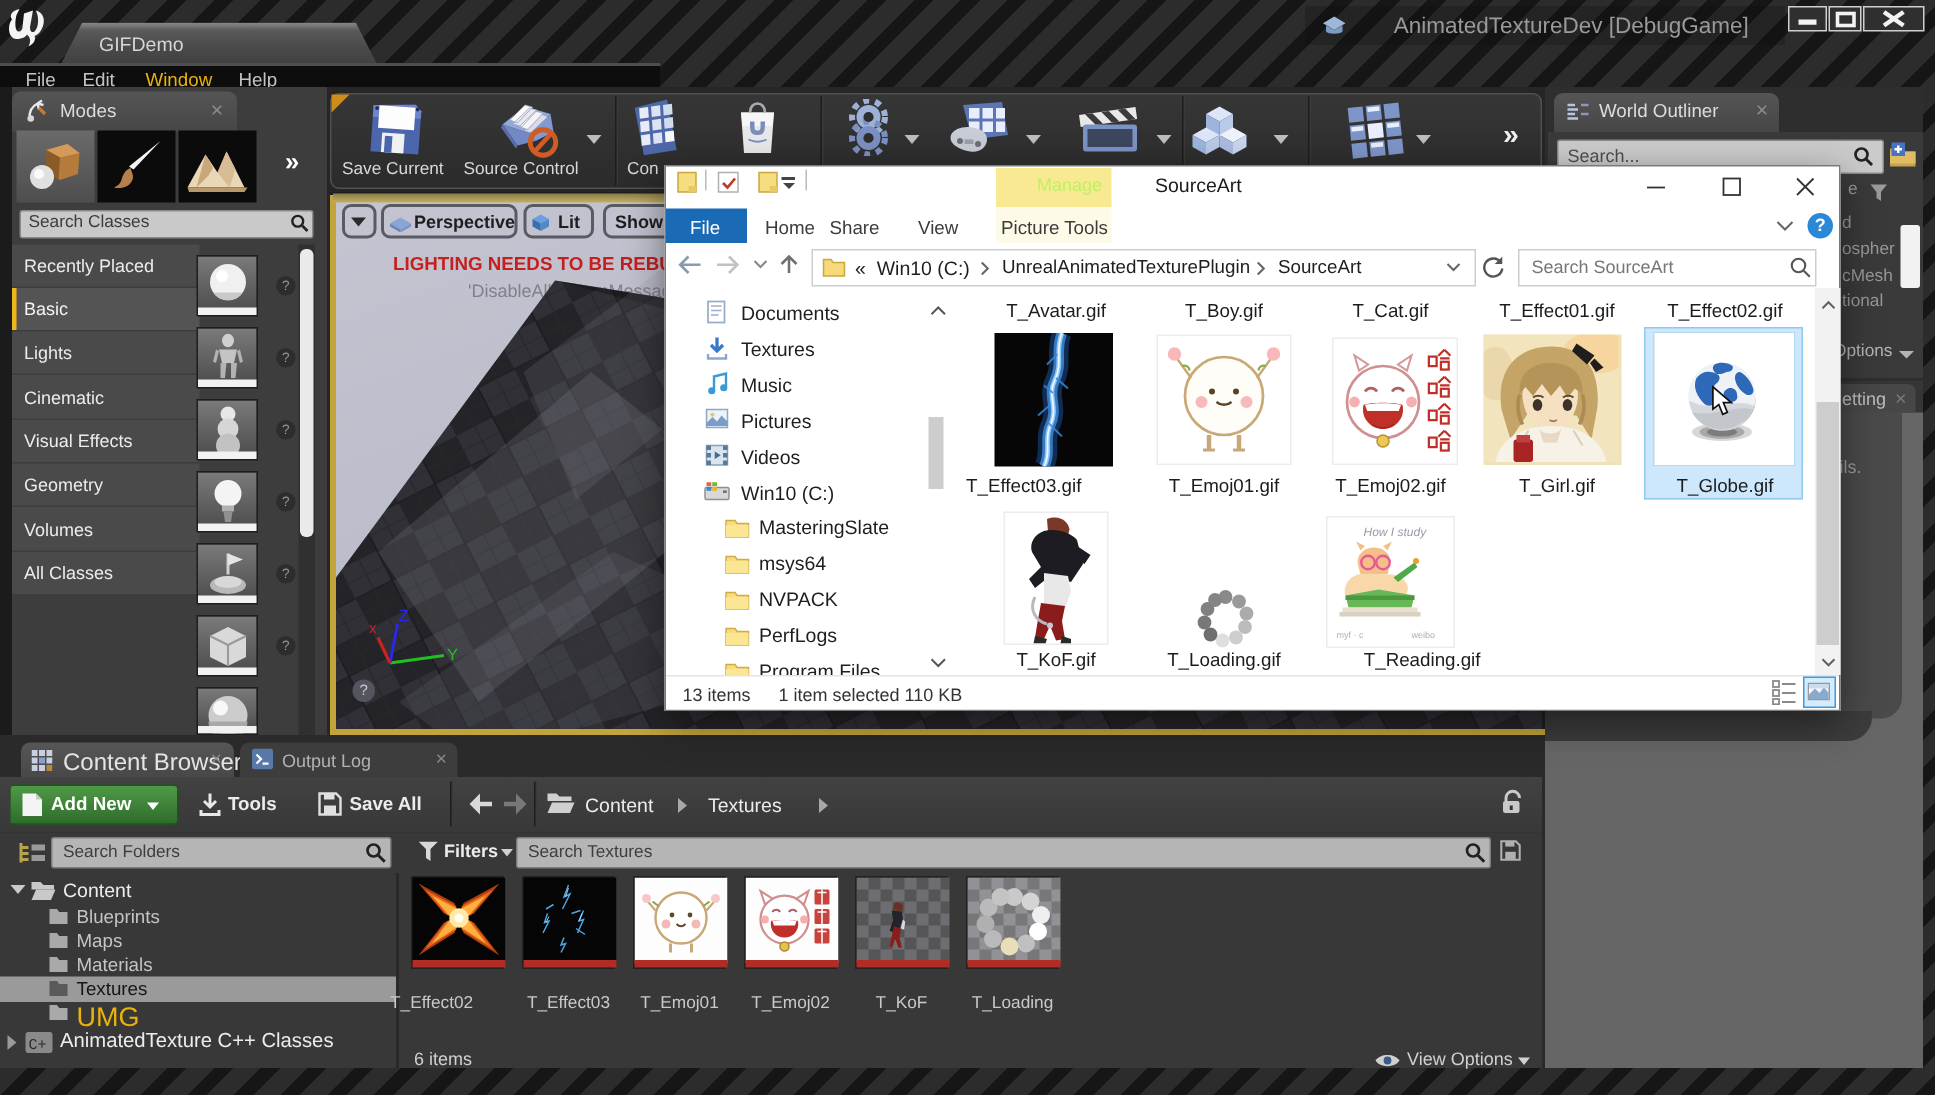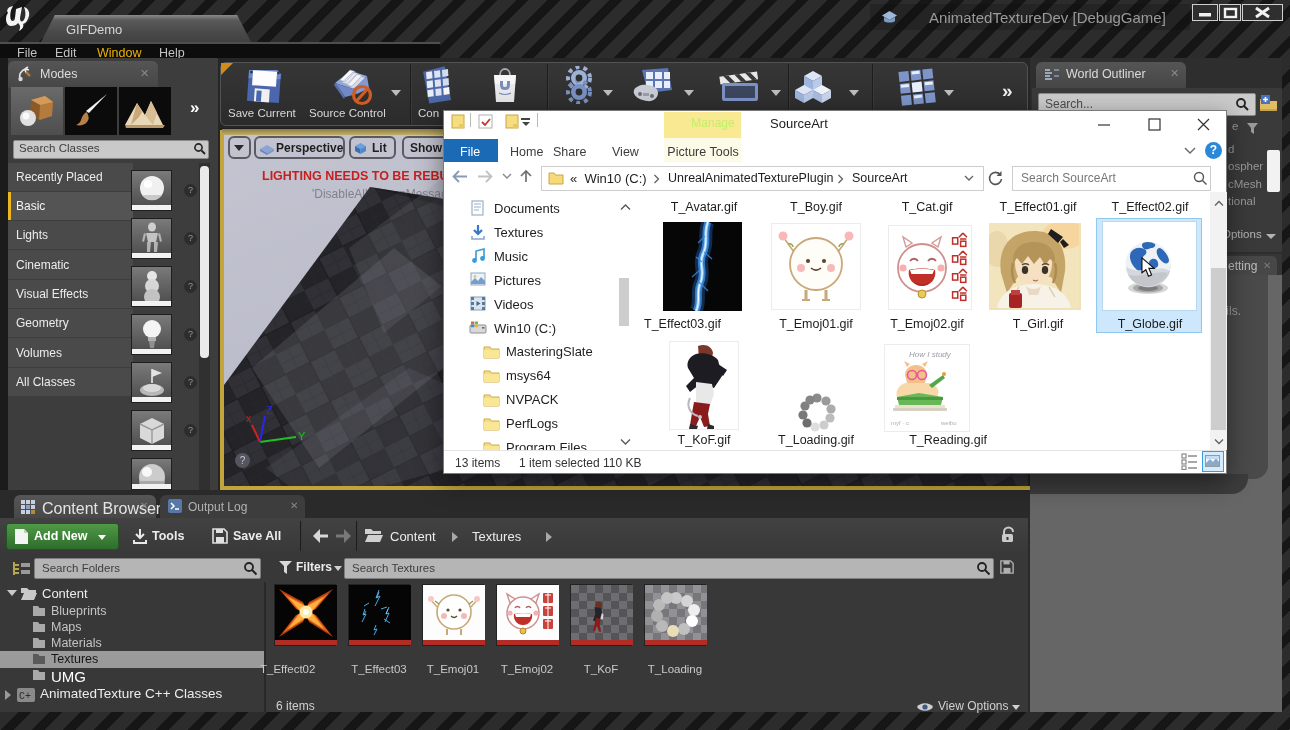--- a/index.html
+++ b/index.html
@@ -523,21 +523,21 @@
     </svg>
 <div class="abs" style="left:51px;top:636px;font-size:12.5px;color:#c4c4c4">Materials</div>
 <div class="abs" style="left:0;top:651px;width:264px;height:17px;background:#9a9a9a"></div>
 <svg class="abs" style="left:32px;top:653px" width="14" height="12" viewBox="0 0 14 12">
       <path d="M1 1h5l1.5 2H13v8H1z" fill="#5a5a5a"></path>
     </svg>
 <div class="abs" style="left:51px;top:652px;font-size:12.5px;color:#161616">Textures</div>
 <svg class="abs" style="left:32px;top:669px" width="14" height="12" viewBox="0 0 14 12">
       <path d="M1 1h5l1.5 2H13v8H1z" fill="#a9a9a9"></path>
     </svg>
-<div class="abs" style="left:51px;top:668px;font-size:15px;color:#ffffff">UMG</div>
+<div class="abs" style="left:51px;top:668px;font-size:18px;color:#eab308">UMG</div>
 <div class="abs" style="left:5px;top:690px;width:0;height:0;border-top:5px solid transparent;border-bottom:5px solid transparent;border-left:6px solid #999"></div>
 <svg class="abs" style="left:16px;top:687px" width="20" height="16" viewBox="0 0 20 16">
       <rect x="1" y="1" width="18" height="14" rx="2" fill="#8a8a8a"></rect>
       <text x="3" y="12" font-size="10" font-family="Liberation Mono" fill="#2a2a2a">C+</text>
     </svg>
 <div class="abs" style="left:40px;top:686px;font-size:13.5px;color:#ececec">AnimatedTexture C++ Classes</div>
 <svg width="0" height="0">
       <defs>
 <pattern id="cbchk" width="16" height="16" patternUnits="userSpaceOnUse">
           <rect width="16" height="16" fill="#555558"></rect>

